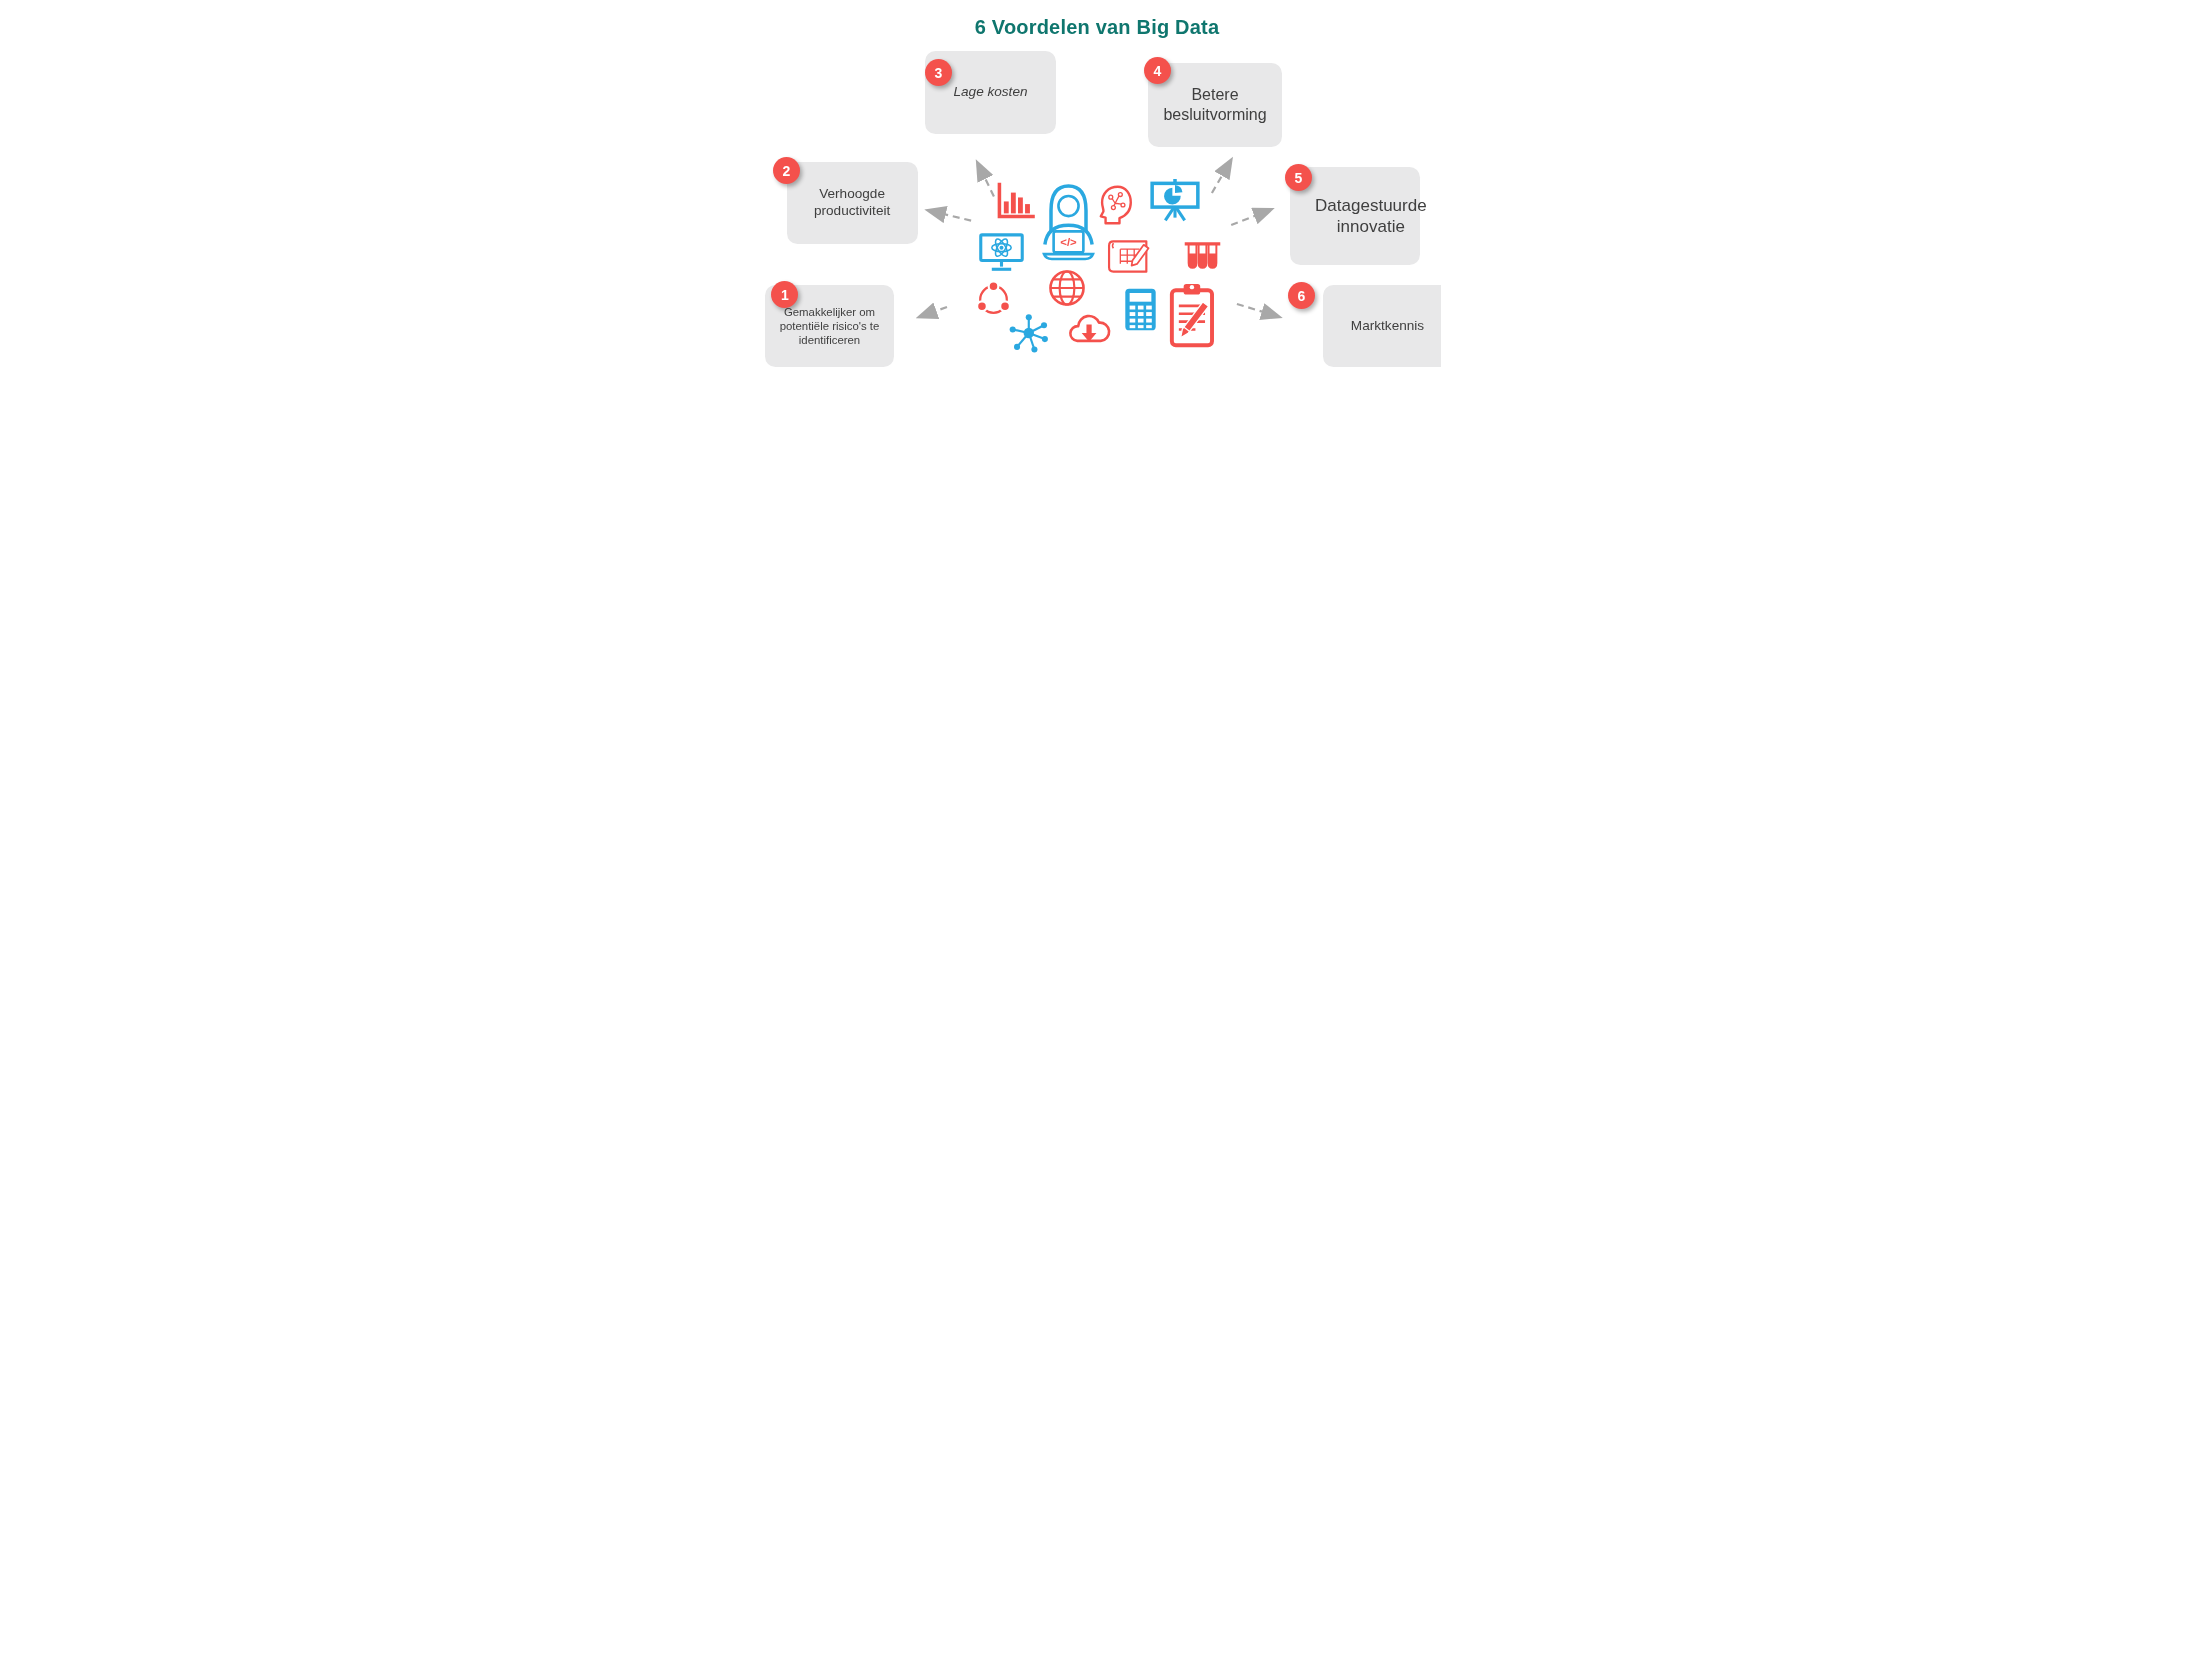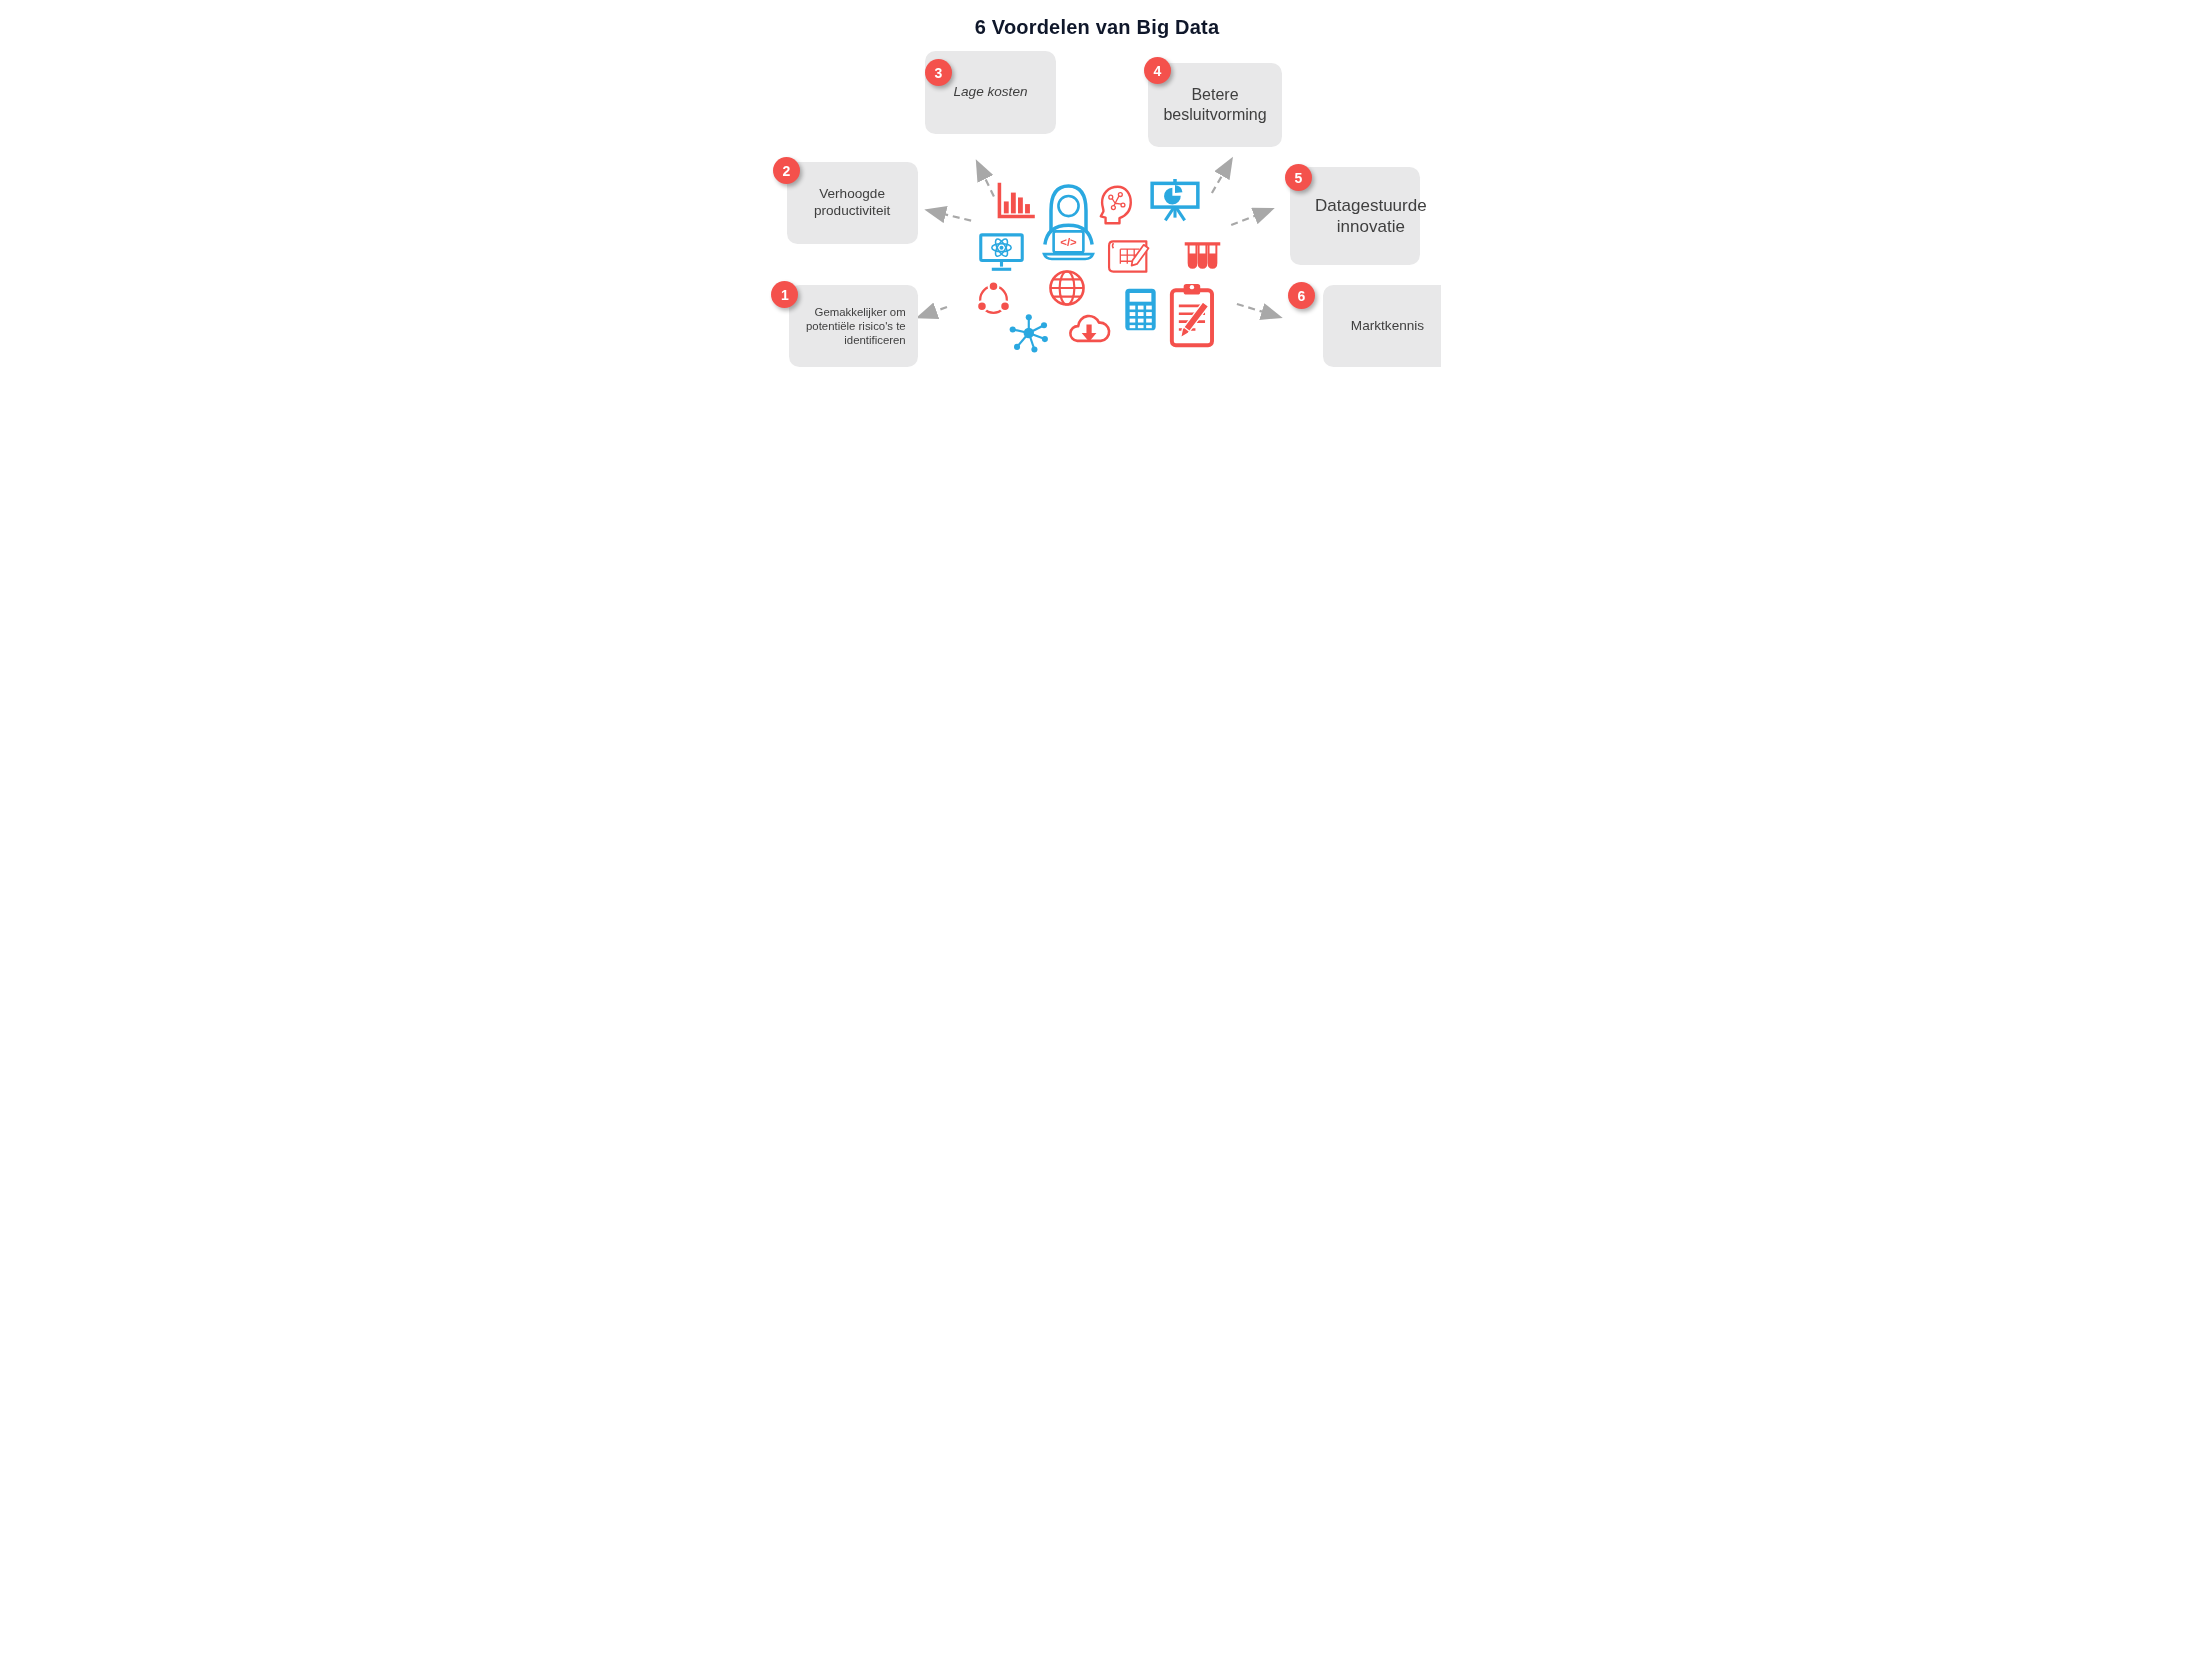--- a/index.html
+++ b/index.html
@@ -1,26 +1,26 @@
 <!DOCTYPE html>
 <html style="font-size:7px"><head>
 <meta charset="utf-8">
 <style>
   html,body{margin:0;padding:0;background:#ffffff;font-family:"Liberation Sans",sans-serif;}
   .canvas{position:relative;width:688px;height:393px;margin:0 auto;background:#ffffff;overflow:hidden;}
 
   h1.title{position:absolute;top:16px;left:0;width:100%;margin:0;text-align:center;
-    font-size:20px;font-weight:700;color:#0f172a;letter-spacing:0.2px;}
+    font-size:20px;font-weight:700;color:#0f766e;letter-spacing:0.2px;}
 
   .arrows{position:absolute;left:0;top:0;width:688px;height:393px;pointer-events:none;}
   .arrow{stroke:#a8a8a8;stroke-width:5;stroke-dasharray:16 11;fill:none;}
 
   .box{position:absolute;background:#e8e8e9;border-radius:10.5px;display:flex;align-items:center;
     justify-content:center;text-align:center;color:#3f3f3f;padding:0 12.3px;box-sizing:border-box;line-height:1.25;}
-  .box1{left:36px;top:285px;width:129px;height:82px;font-size:11.4px;text-align:right;}
+  .box1{left:12px;top:285px;width:129px;height:82px;font-size:11.4px;}
   .box2{left:24.6px;top:162px;width:131px;height:82px;font-size:13.6px;margin-left:9px;}
   .box3{left:172px;top:51px;width:131px;height:83px;font-size:13.6px;font-style:italic;}
   .box4{left:395px;top:63px;width:134px;height:84px;font-size:16px;}
   .box5{left:537px;top:167px;width:130px;height:98px;font-size:17px;padding-left:44px;}
   .box6{left:538px;top:285px;width:129px;height:82px;font-size:13.6px;margin-left:32px;}
 
   .badge{position:absolute;width:27px;height:27px;border-radius:50%;background:#f4514c;color:#ffffff;
     display:flex;align-items:center;justify-content:center;font-size:14px;font-weight:700;
     box-shadow:2.2px 2.6px 4.4px rgba(0,0,0,0.30);}
   .badge1{left:18.4px;top:281px;}

